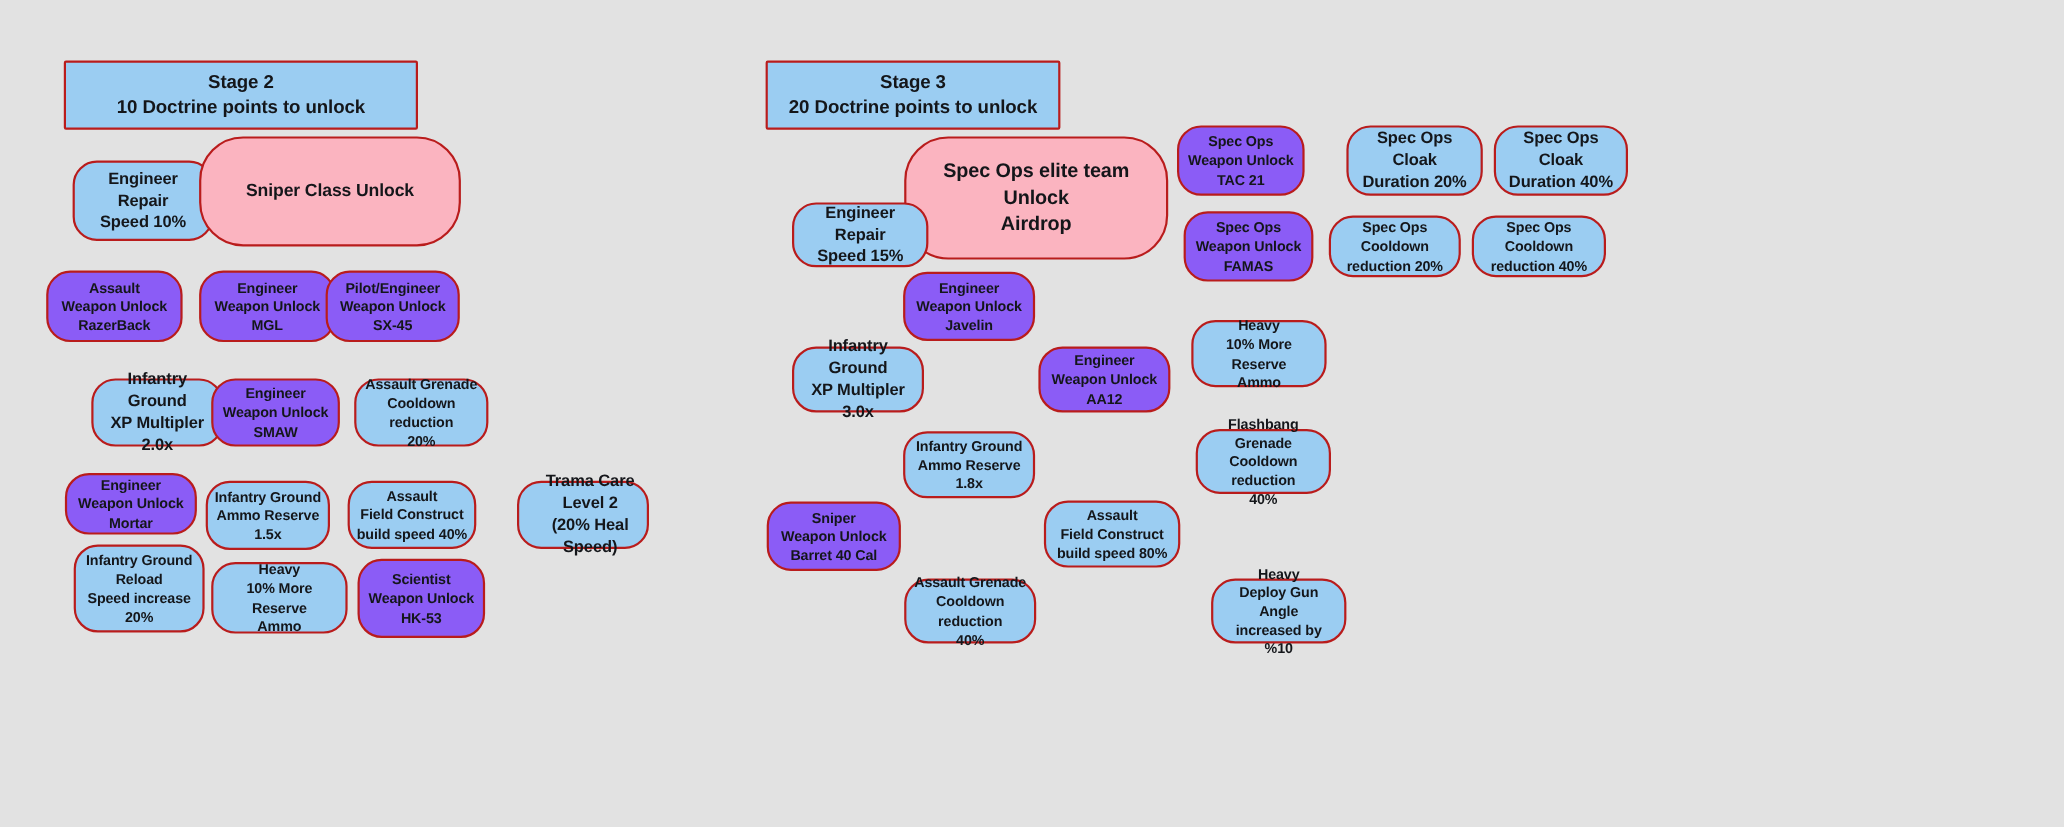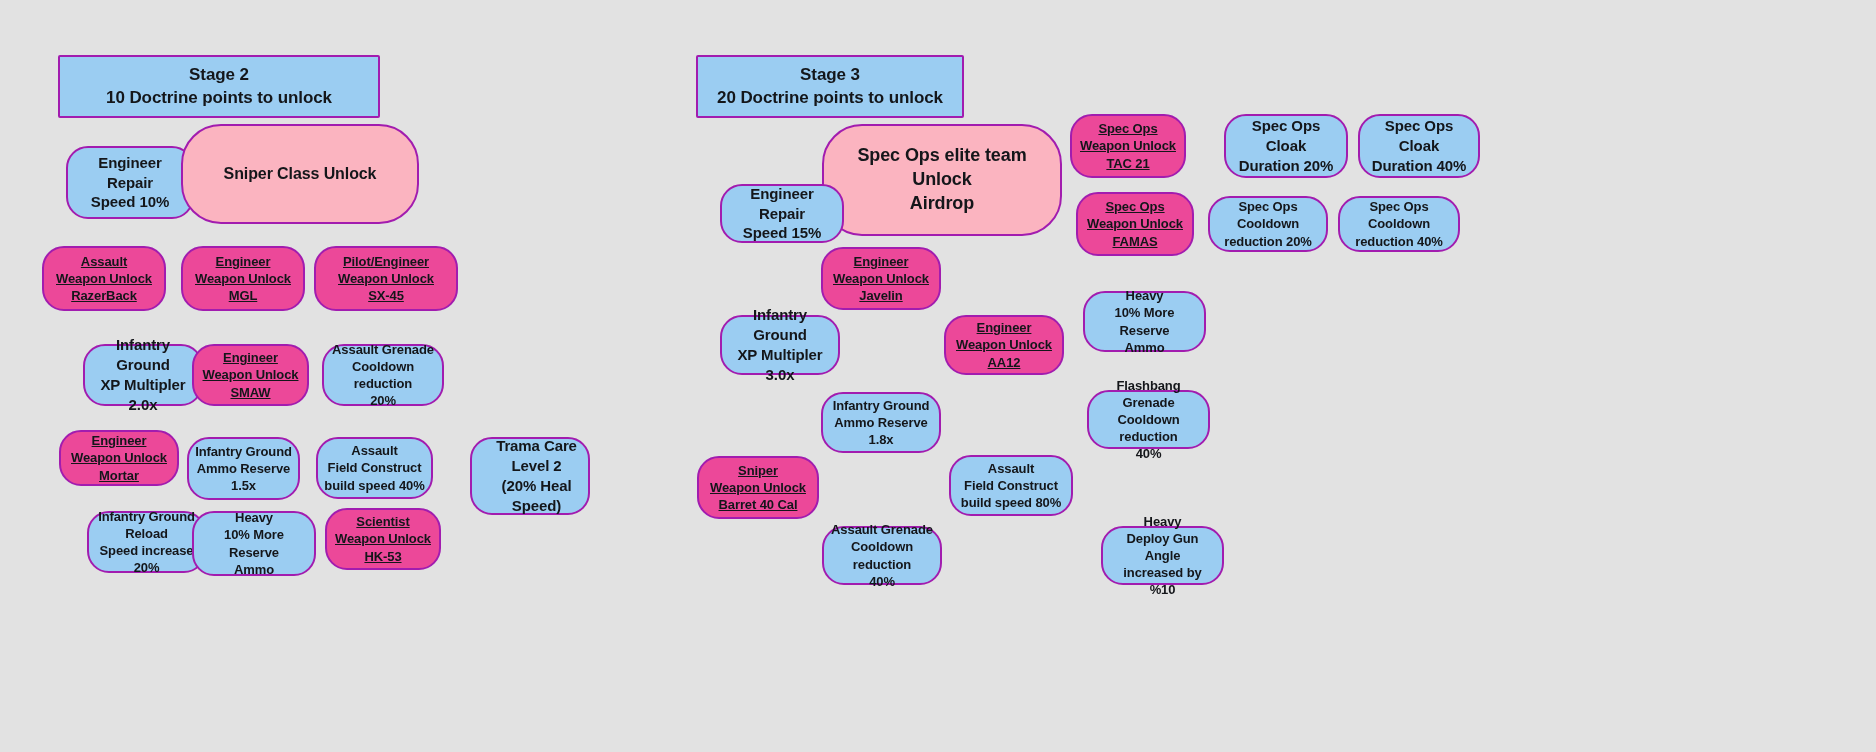--- a/index.html
+++ b/index.html
@@ -20,29 +20,29 @@
     height: 752px;
   }
   .node {
     position: absolute;
     box-sizing: border-box;
     display: flex;
     align-items: center;
     justify-content: center;
     text-align: center;
     color: #14161a;
-    border: 2px solid #a21caf;
+    border: 2px solid #b91c1c;
     line-height: 1.32;
     font-weight: bold;
     letter-spacing: -0.1px;
     padding: 2px 6px;
     white-space: pre-line;
   }
   .blue   { background: #9bcdf2; }
-  .yellow { background: #ec4899; text-decoration: underline; }
+  .yellow { background: #8b5cf6; }
   .pink   { background: #fbb4c0; }
 
   .stage-header {
     border-radius: 2px;
     font-size: 17px;
     font-weight: bold;
   }
   .pill {
     border-radius: 22px;
   }
@@ -61,45 +61,45 @@
     <div class="node stage-header blue" style="left: 58px; top: 55px; width: 322px; height: 63px; flex-direction: column;"><div>Stage 2</div><div>10 Doctrine points to unlock</div></div>
     <div class="node pill blue t-md" style="left: 42px; top: 146px; width: 128px; height: 73px;">Engineer Repair
 Speed 10%</div>
     <div class="node pill-lg pink t-xl" style="left: 181px; top: 124px; width: 238px; height: 100px;">Sniper Class Unlock</div>
     <div class="node pill yellow t-sm" style="left: 42px; top: 246px; width: 124px; height: 65px;">Assault
 Weapon Unlock
 RazerBack</div>
     <div class="node pill yellow t-sm" style="left: 181px; top: 246px; width: 124px; height: 65px;">Engineer
 Weapon Unlock
 MGL</div>
-    <div class="node pill yellow t-sm" style="left: 314px; top: 246px; width: 144px; height: 65px;">Pilot/Engineer
+    <div class="node pill yellow t-sm" style="left: 296px; top: 246px; width: 122px; height: 65px;">Pilot/Engineer
 Weapon Unlock
 SX-45</div>
     <div class="node pill blue t-md" style="left: 59px; top: 344px; width: 120px; height: 62px;">Infantry Ground
 XP Multipler 2.0x</div>
     <div class="node pill yellow t-sm" style="left: 192px; top: 344px; width: 117px; height: 62px;">Engineer
 Weapon Unlock SMAW</div>
     <div class="node pill blue t-sm" style="left: 322px; top: 344px; width: 122px; height: 62px;">Assault Grenade
 Cooldown reduction
 20%</div>
     <div class="node pill yellow t-sm" style="left: 59px; top: 430px; width: 120px; height: 56px;">Engineer
 Weapon Unlock Mortar</div>
     <div class="node pill blue t-sm" style="left: 187px; top: 437px; width: 113px; height: 63px;">Infantry Ground
 Ammo Reserve 1.5x</div>
     <div class="node pill blue t-sm" style="left: 316px; top: 437px; width: 117px; height: 62px;">Assault
 Field Construct
 build speed 40%</div>
-    <div class="node pill blue t-md" style="left: 446px; top: 437px; width: 120px; height: 78px; padding-left: 19px;">Trama Care Level 2
+    <div class="node pill blue t-md" style="left: 446px; top: 437px; width: 120px; height: 62px; padding-left: 19px;">Trama Care Level 2
 (20% Heal Speed)</div>
-    <div class="node pill blue t-sm" style="left: 67px; top: 511px; width: 119px; height: 62px; margin-left: 20px;">Infantry Ground Reload
+    <div class="node pill blue t-sm" style="left: 67px; top: 495px; width: 119px; height: 80px;">Infantry Ground Reload
 Speed  increase 20%</div>
     <div class="node pill blue t-sm" style="left: 192px; top: 511px; width: 124px; height: 65px;">Heavy
 10% More Reserve
 Ammo</div>
-    <div class="node pill yellow t-sm" style="left: 325px; top: 508px; width: 116px; height: 62px;">Scientist
+    <div class="node pill yellow t-sm" style="left: 325px; top: 508px; width: 116px; height: 72px;">Scientist
 Weapon Unlock
 HK-53</div>
     <div class="node stage-header blue" style="left: 696px; top: 55px; width: 268px; height: 63px; flex-direction: column;"><div>Stage 3</div><div>20 Doctrine points to unlock</div></div>
     <div class="node pill-lg pink t-lg" style="left: 822px; top: 124px; width: 240px; height: 112px;">Spec Ops elite team Unlock
 Airdrop</div>
     <div class="node pill blue t-md" style="left: 696px; top: 184px; width: 124px; height: 59px;">Engineer Repair
 Speed 15%</div>
     <div class="node pill yellow t-sm" style="left: 1070px; top: 114px; width: 116px; height: 64px;">Spec Ops
 Weapon Unlock
 TAC 21</div>

